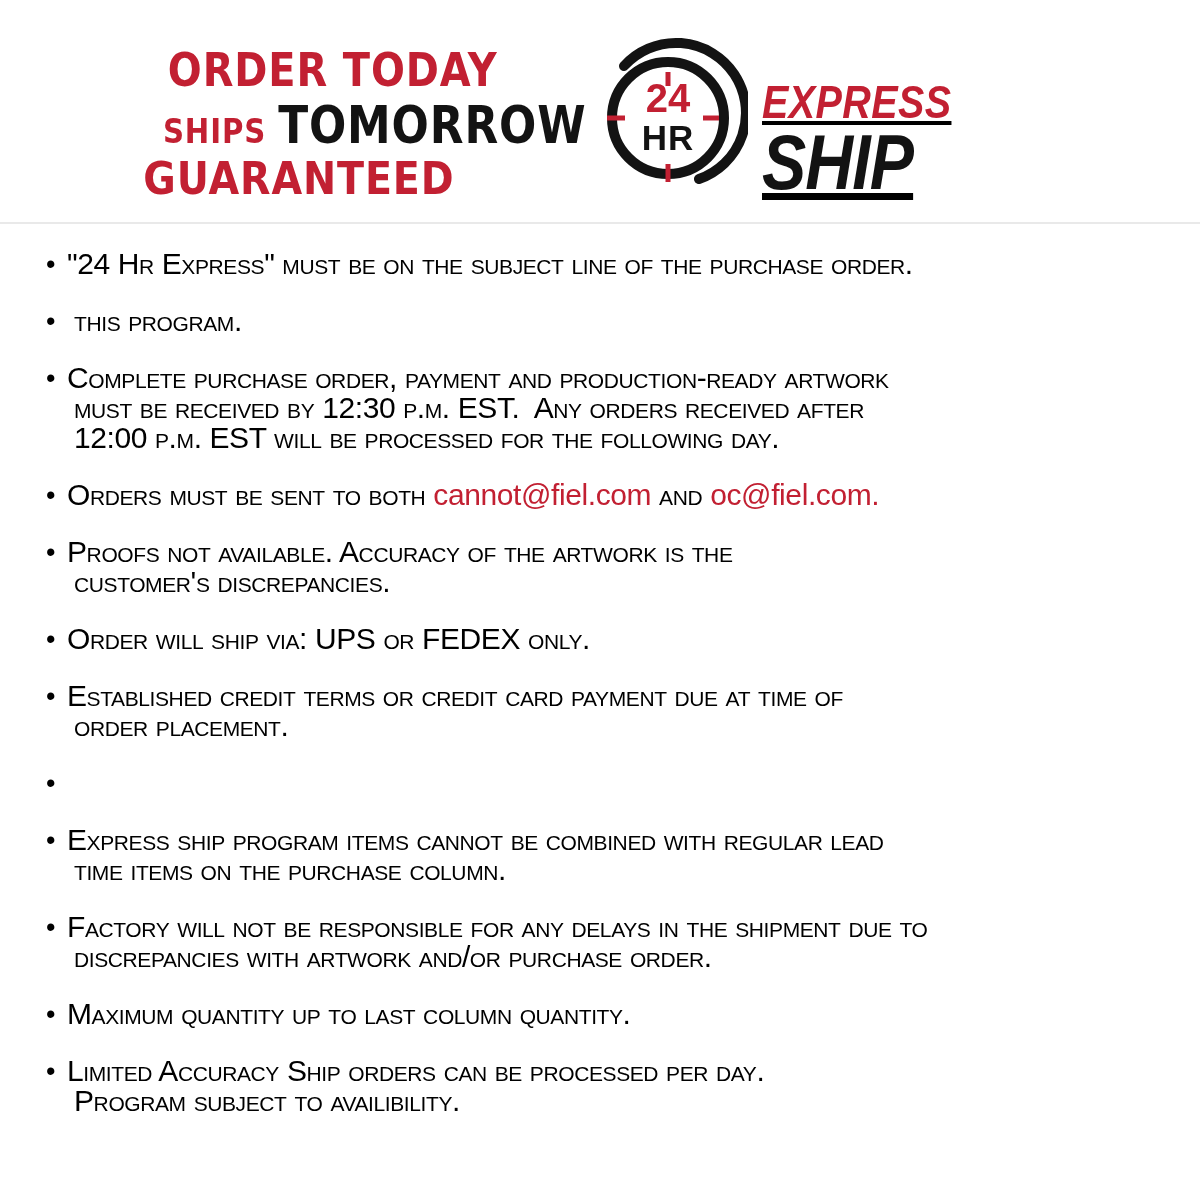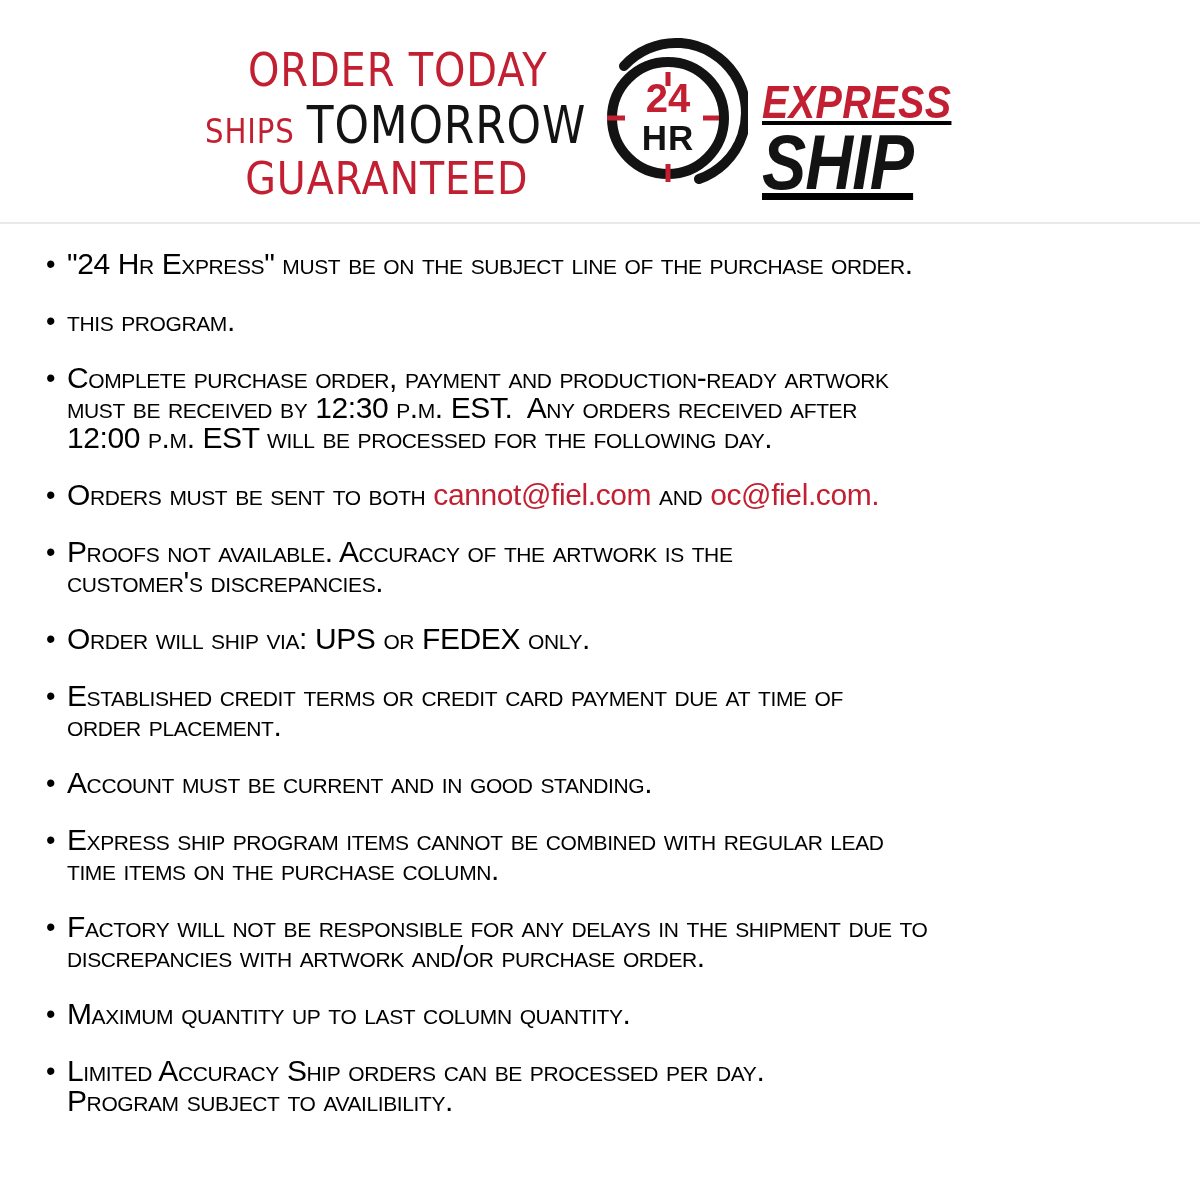--- a/index.html
+++ b/index.html
@@ -11,23 +11,23 @@
     position: relative;
     width: 1200px;
     height: 224px;
     background: #ffffff;
     border-bottom: 2px solid var(--divider, #e9e9e9);
   }
   .tagline {
     position: absolute;
     top: 46px;
     right: 614px;
-    text-align: center;
+    text-align: left;
     font-family: "DejaVu Sans", sans-serif;
-    font-weight: 400;
+    font-weight: 700;
     white-space: nowrap;
   }
   .t1 {
     font-size: 47px; line-height: 1; color: var(--red);
     transform: scaleX(.85); transform-origin: right;
     letter-spacing: 1px;
   }
   .t2 {
     display: flex; justify-content: flex-end; align-items: baseline; gap: 14px;
     margin-top: 7px; line-height: 1;
@@ -78,21 +78,21 @@
     line-height: 30px;
   }
   .content {
     font-size: 30px;
     line-height: 30px;
     font-variant: small-caps;
     font-variant-caps: small-caps;
     letter-spacing: -0.4px;
   }
   .line { white-space: pre; }
-  .line.cont { }
+  .line.cont { margin-left: 7px; }
   .email {
     font-variant: normal;
     font-variant-caps: normal;
     color: var(--red);
   }
 </style>
 </head>
 <body>
 
 <div class="header">
@@ -166,23 +166,20 @@
     </div>
     <div class="term-item">
       <span class="dot">•</span>
       <div class="content">
         <div class="line"><span>Established credit terms or credit card payment due at time of</span></div>
         <div class="line cont"><span>order placement.</span></div>
       </div>
     </div>
     <div class="term-item">
       <span class="dot">•</span>
-      <div class="content">
-        <div class="line"><span>Account must be current and in good standing.</span></div>
-      </div>
     </div>
     <div class="term-item">
       <span class="dot">•</span>
       <div class="content">
         <div class="line"><span>Express ship program items cannot be combined with regular lead</span></div>
         <div class="line cont"><span>time items on the purchase column.</span></div>
       </div>
     </div>
     <div class="term-item">
       <span class="dot">•</span>

